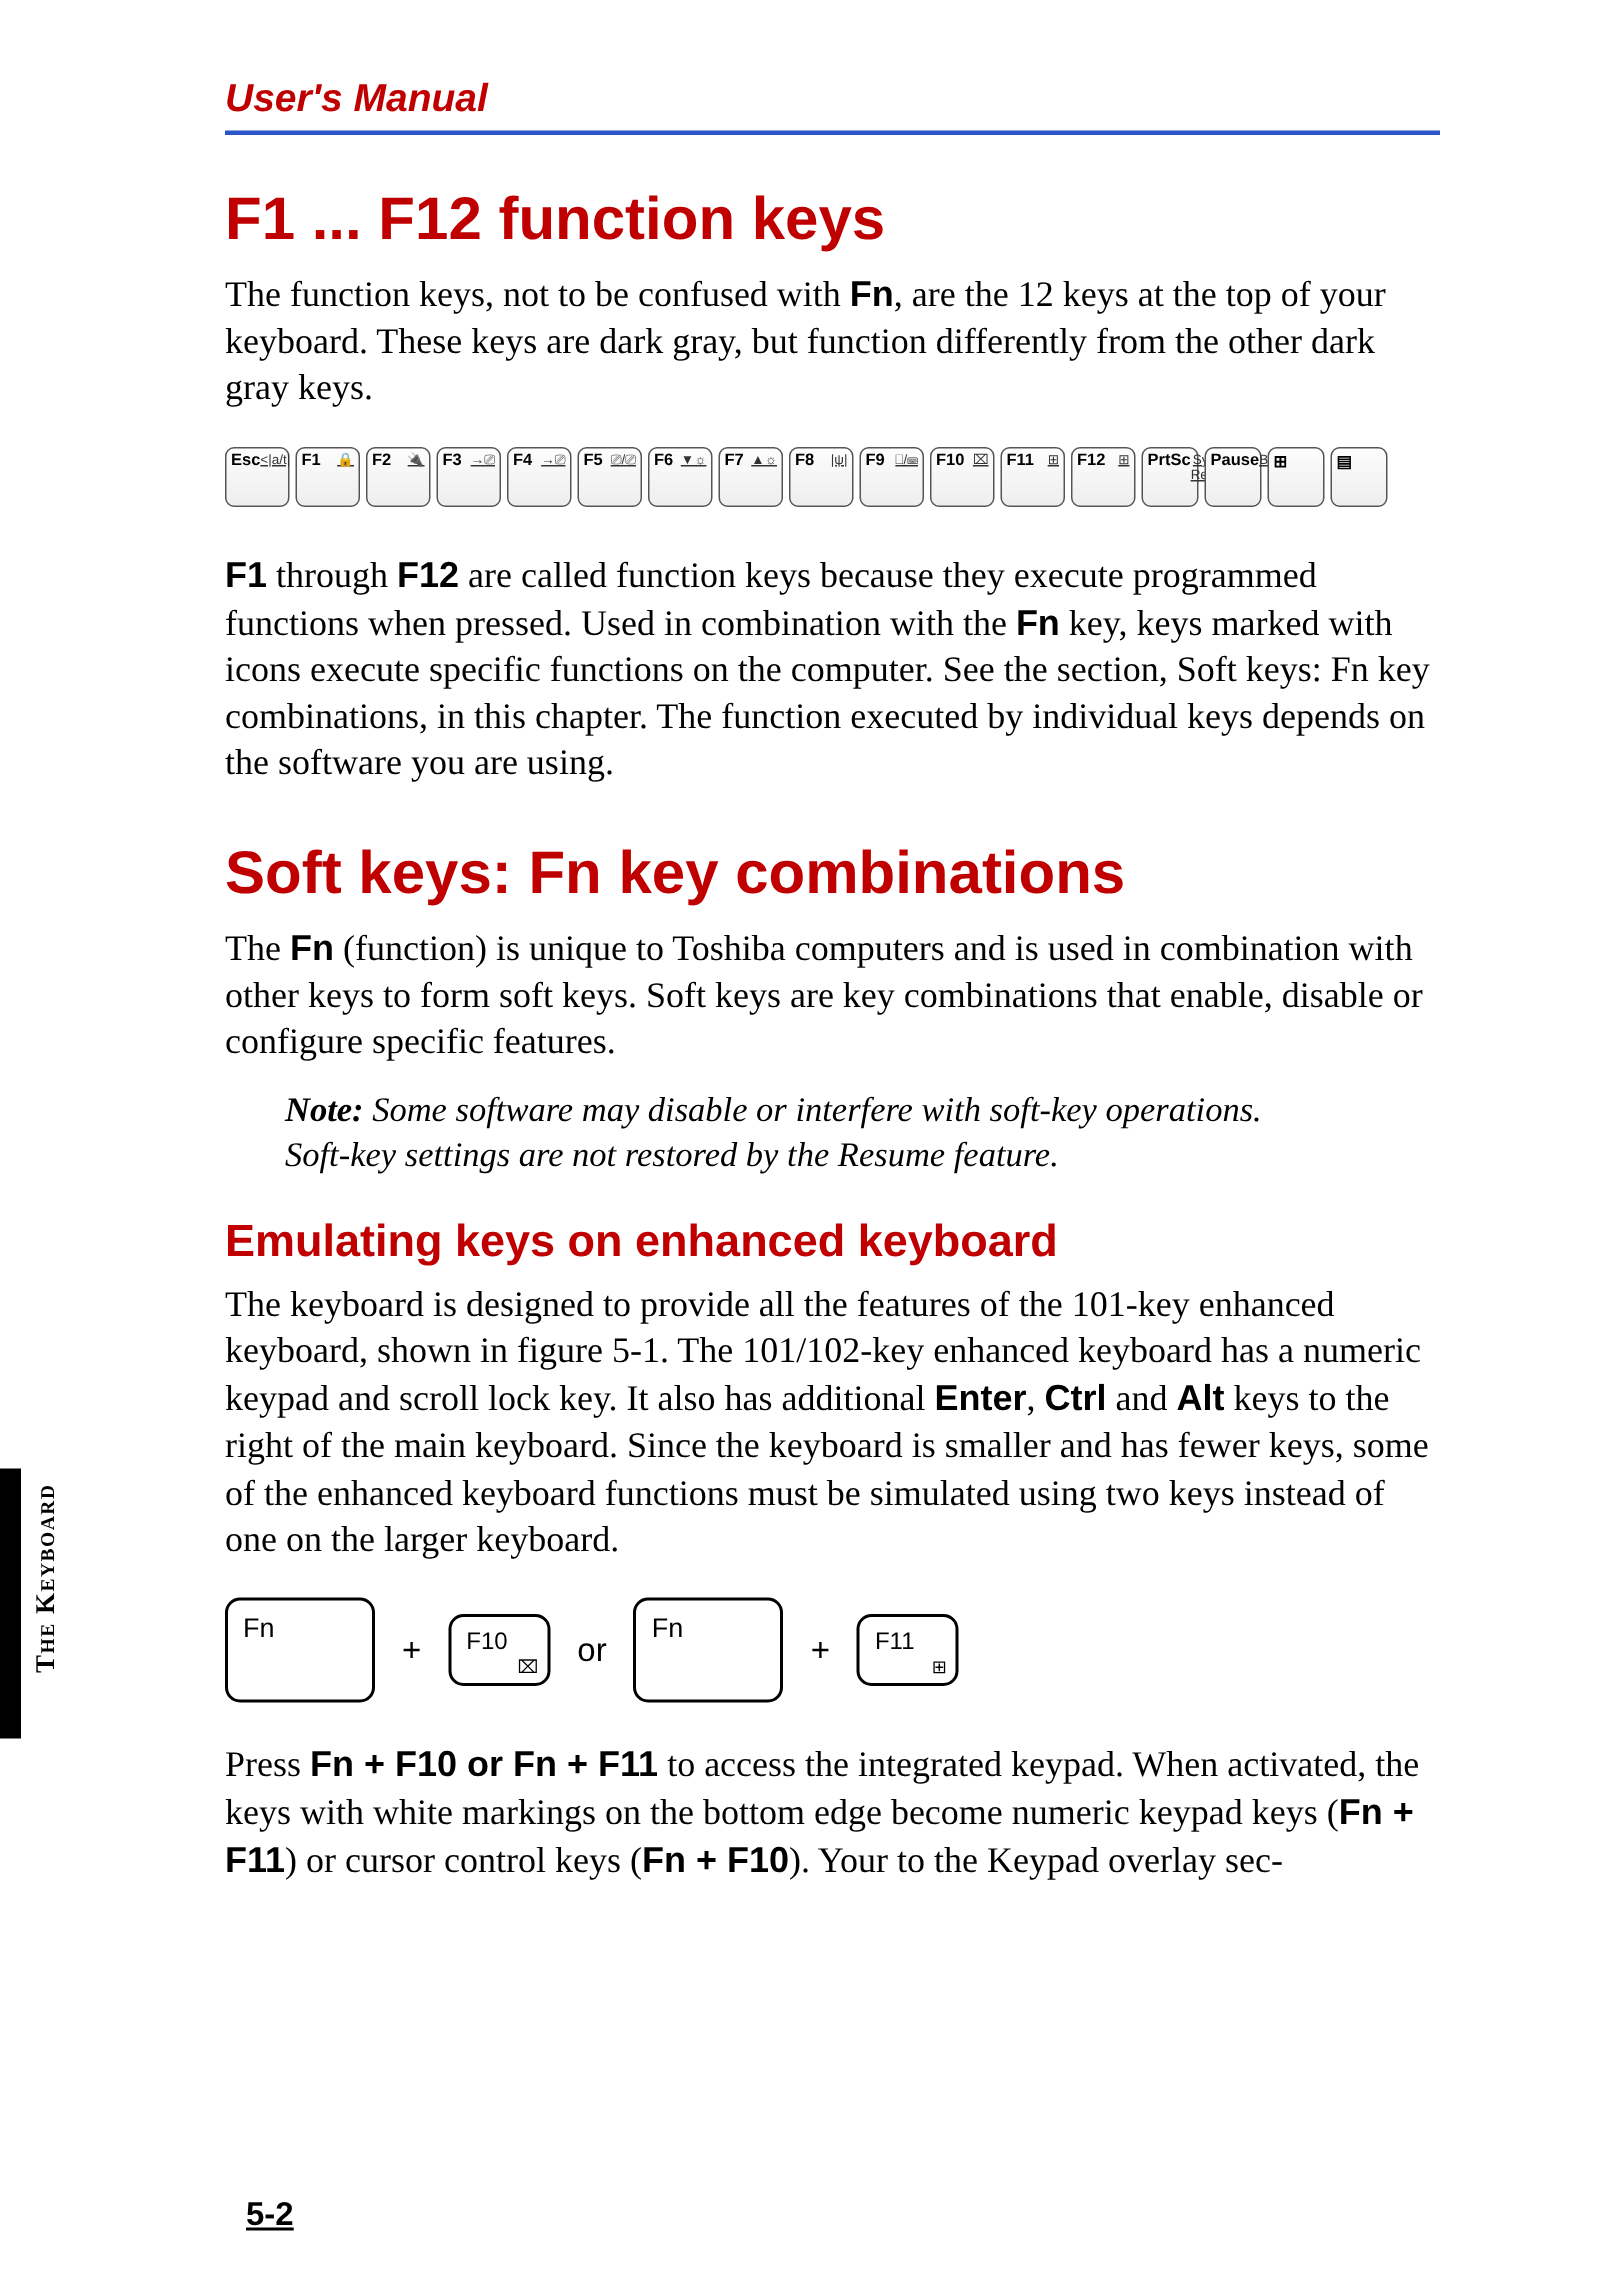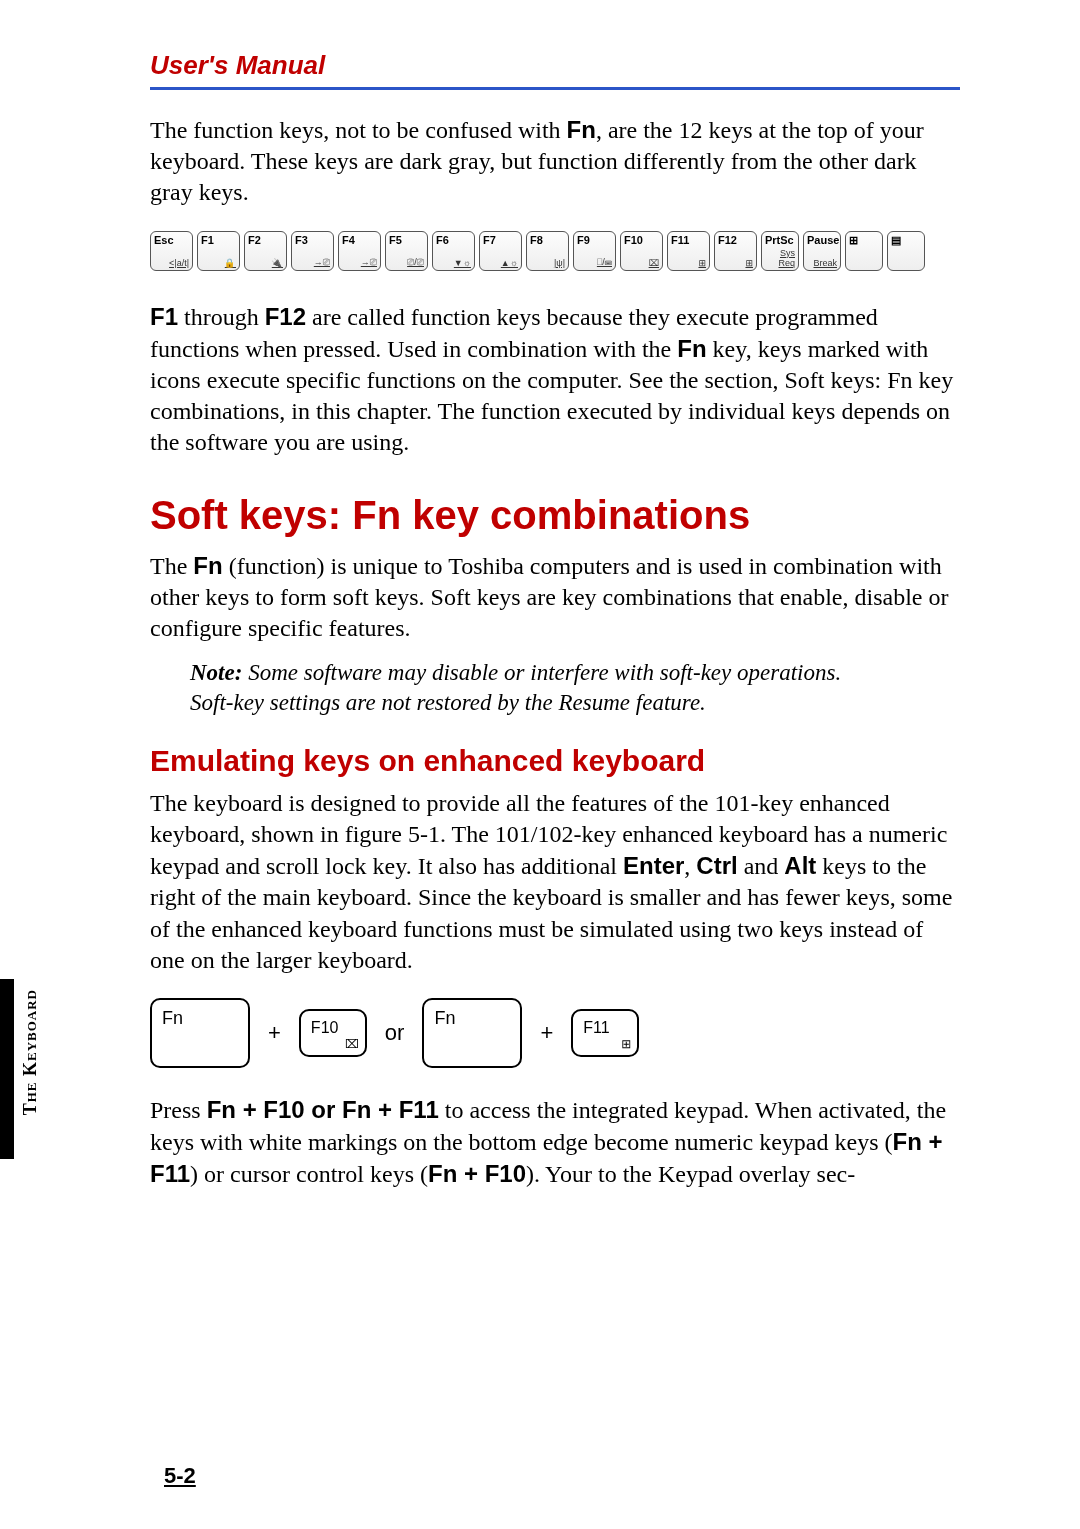--- a/index.html
+++ b/index.html
@@ -67,21 +67,21 @@
   .key {
     border: 1px solid #555;
     border-radius: 6px;
     background: linear-gradient(#fdfdfd, #eee);
     height: 40px;
     width: 43px;
     font-size: 11px;
     font-family: Arial, Helvetica, sans-serif;
     position: relative;
     display: flex;
-    flex-direction: column;
+    flex-direction: row;
     justify-content: space-between;
     padding: 2px 3px;
     flex: 0 0 auto;
   }
   .key .top { font-weight: bold; }
   .key .sub { font-size: 9px; text-align: right; color:#333;text-decoration:underline; }
   .key.wide { width: 38px; }
   .bigkeyrow {
     display: flex;
     align-items: center;
@@ -140,20 +140,21 @@
     text-decoration: underline;
   }
 </style>
 </head>
 <body>
 
 <div class="page">
   <div class="header-title">User's Manual</div>
   <hr class="hr">
 
+  <h1>F1 ... F12 function keys</h1>
 
   <p class="body">
     <span>The function keys, not to be confused with </span><span class="b">Fn</span><span>, are the 12 keys at the top of your keyboard. These keys are dark gray, but function differently from the other dark gray keys.</span>
   </p>
 
   <div class="keyrow" id="keyrow">
       <div class="key">
         <div class="top">Esc</div>
         <div class="sub">&lt;|a/t|</div>
       </div>

